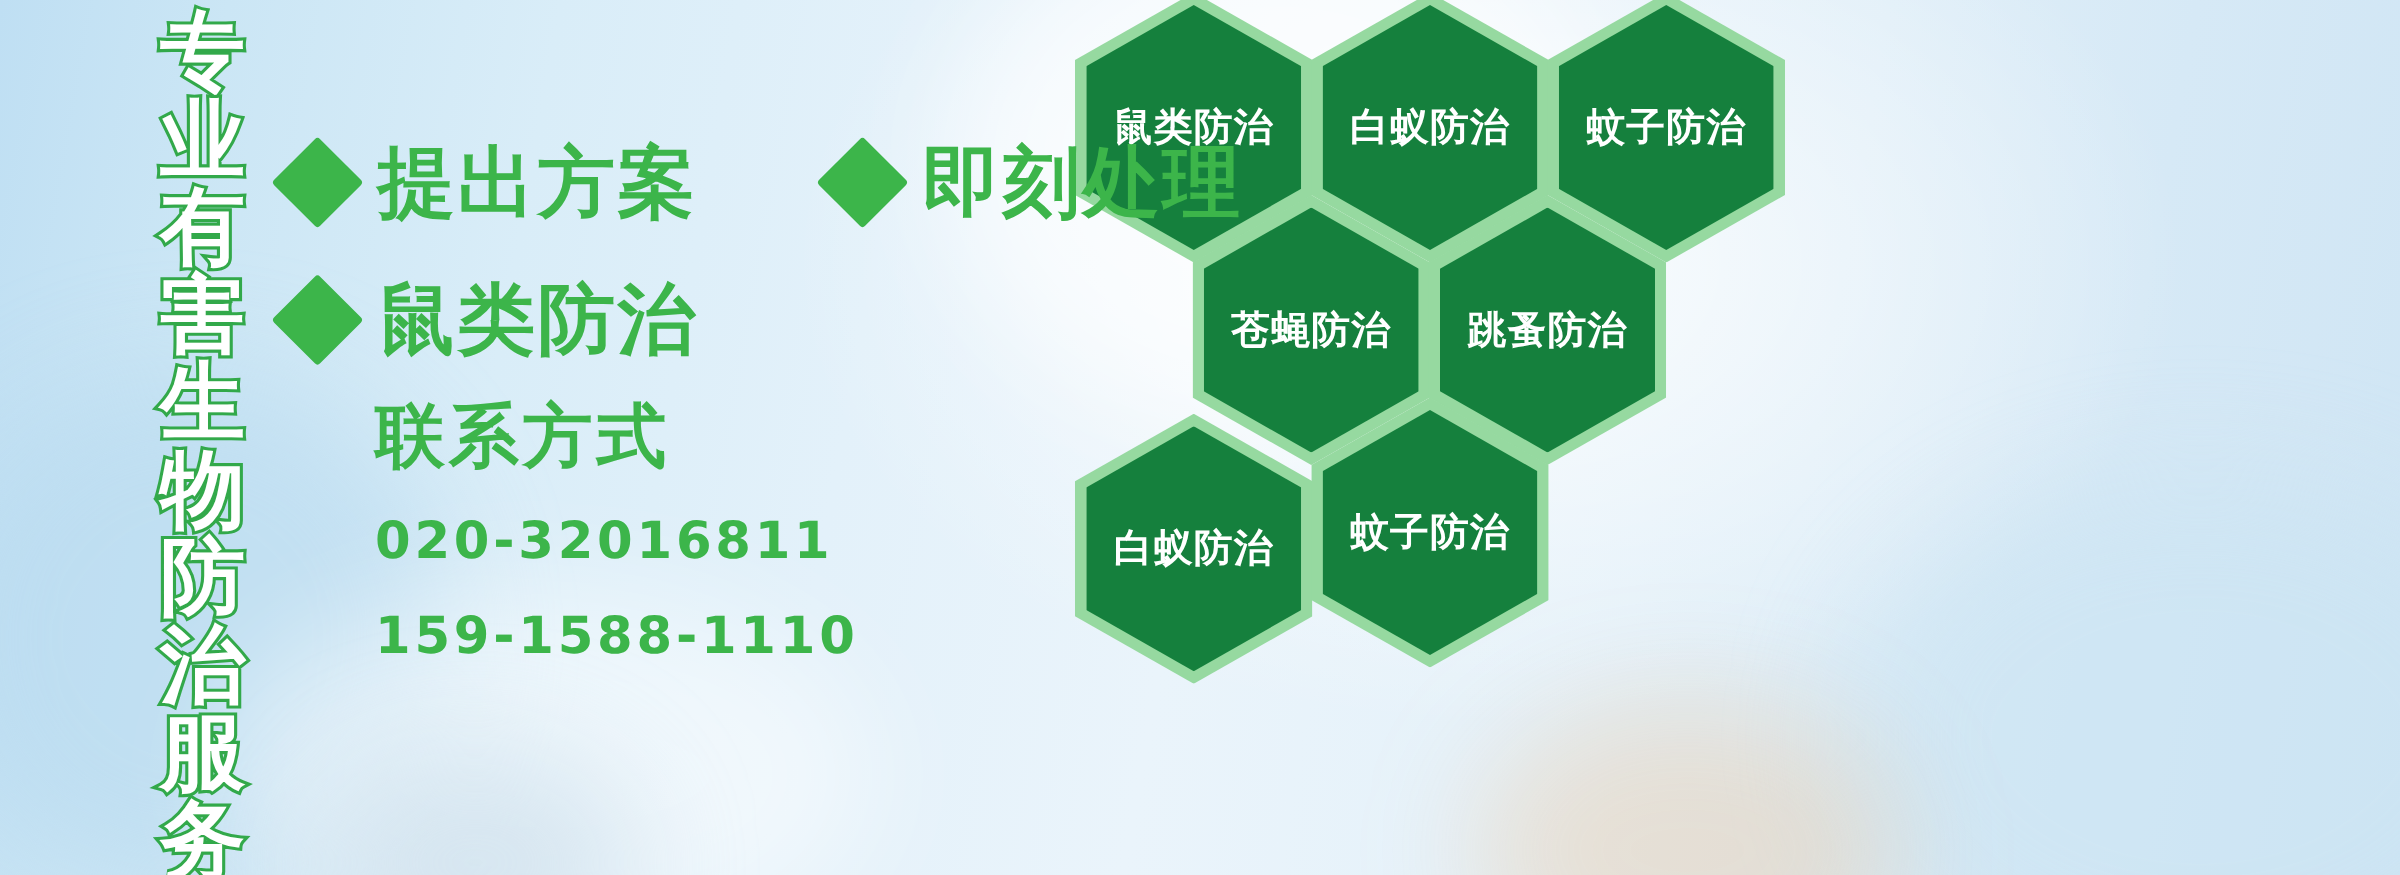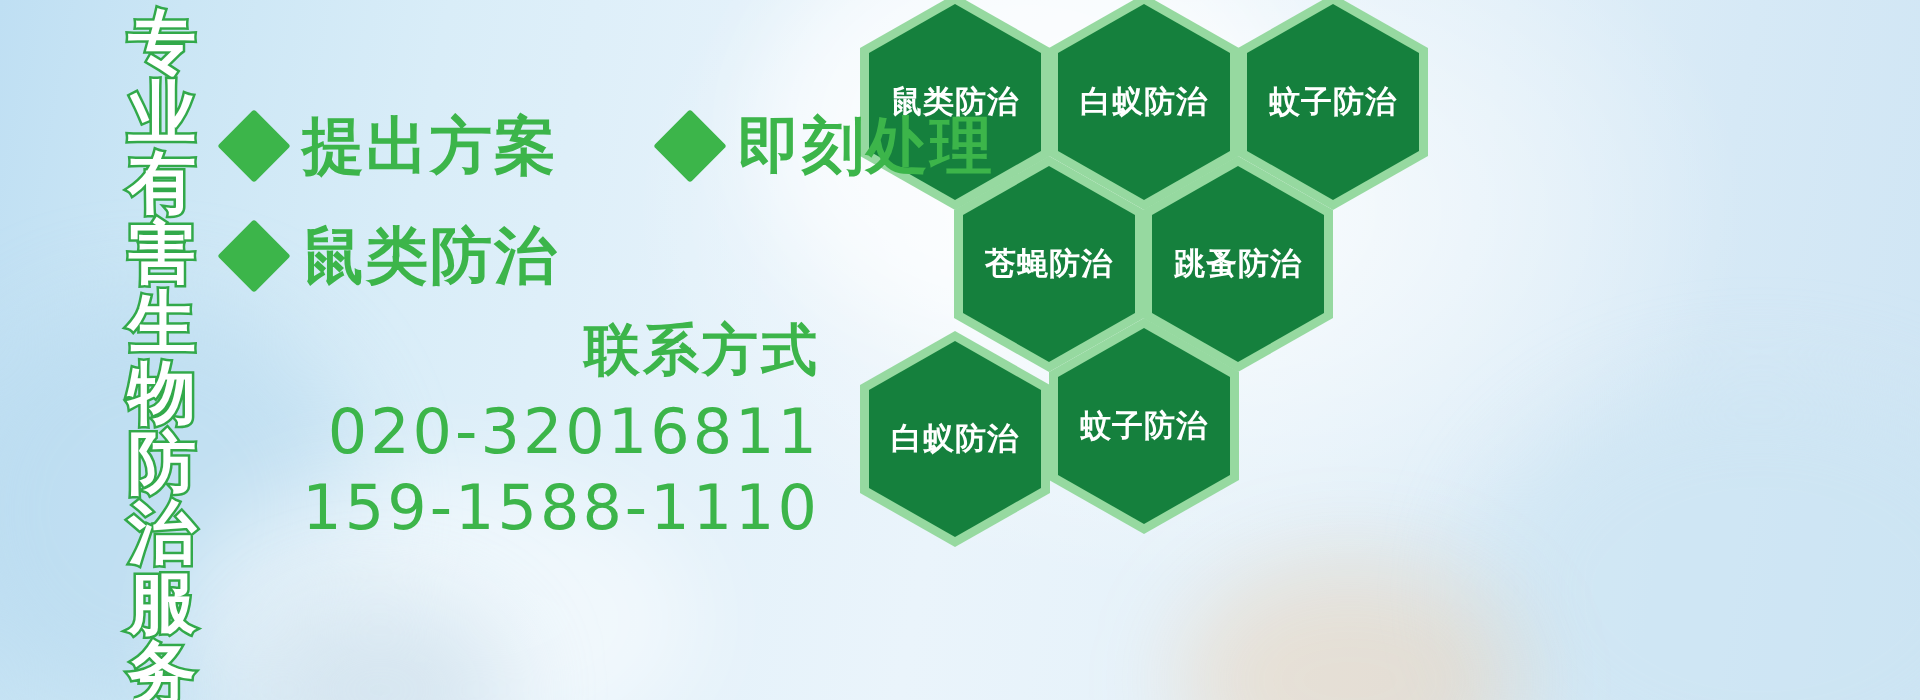--- a/index.html
+++ b/index.html
@@ -57,28 +57,28 @@
     border-radius:3px;
   }
   .feat-text{
     font-size:62px;font-weight:700;color:#3cb54a;letter-spacing:2px;
     white-space:nowrap;
     font-family:"DejaVu Sans","Liberation Sans",sans-serif;
   }
   .gap{width:30px;}
 
   
-  #contact{position:absolute;left:300px;top:318px;width:520px;text-align:right;z-index:6;}
+  #contact{position:absolute;left:300px;top:318px;width:520px;text-align:left;z-index:6;}
   #contact-title{
     font-size:56px;font-weight:700;color:#3cb54a;letter-spacing:3px;
     margin:0 0 12px 0;line-height:64px;
     font-family:"DejaVu Sans","Liberation Sans",sans-serif;
   }
   .phone{
-    font-size:62px;font-weight:400;color:#3cb54a;letter-spacing:3px;
+    font-size:41px;font-weight:700;color:#3cb54a;letter-spacing:3px;
     line-height:76px;white-space:nowrap;
     font-family:"DejaVu Sans","Liberation Sans",sans-serif;
   }
 
   
   #honeycomb{position:absolute;left:846px;top:-14px;width:620px;height:580px;z-index:5;}
   .hex{
     position:absolute;width:190px;height:216px;
     display:flex;align-items:center;justify-content:center;
     -webkit-clip-path:polygon(50% 0%,100% 25%,100% 75%,50% 100%,0% 75%,0% 25%);

